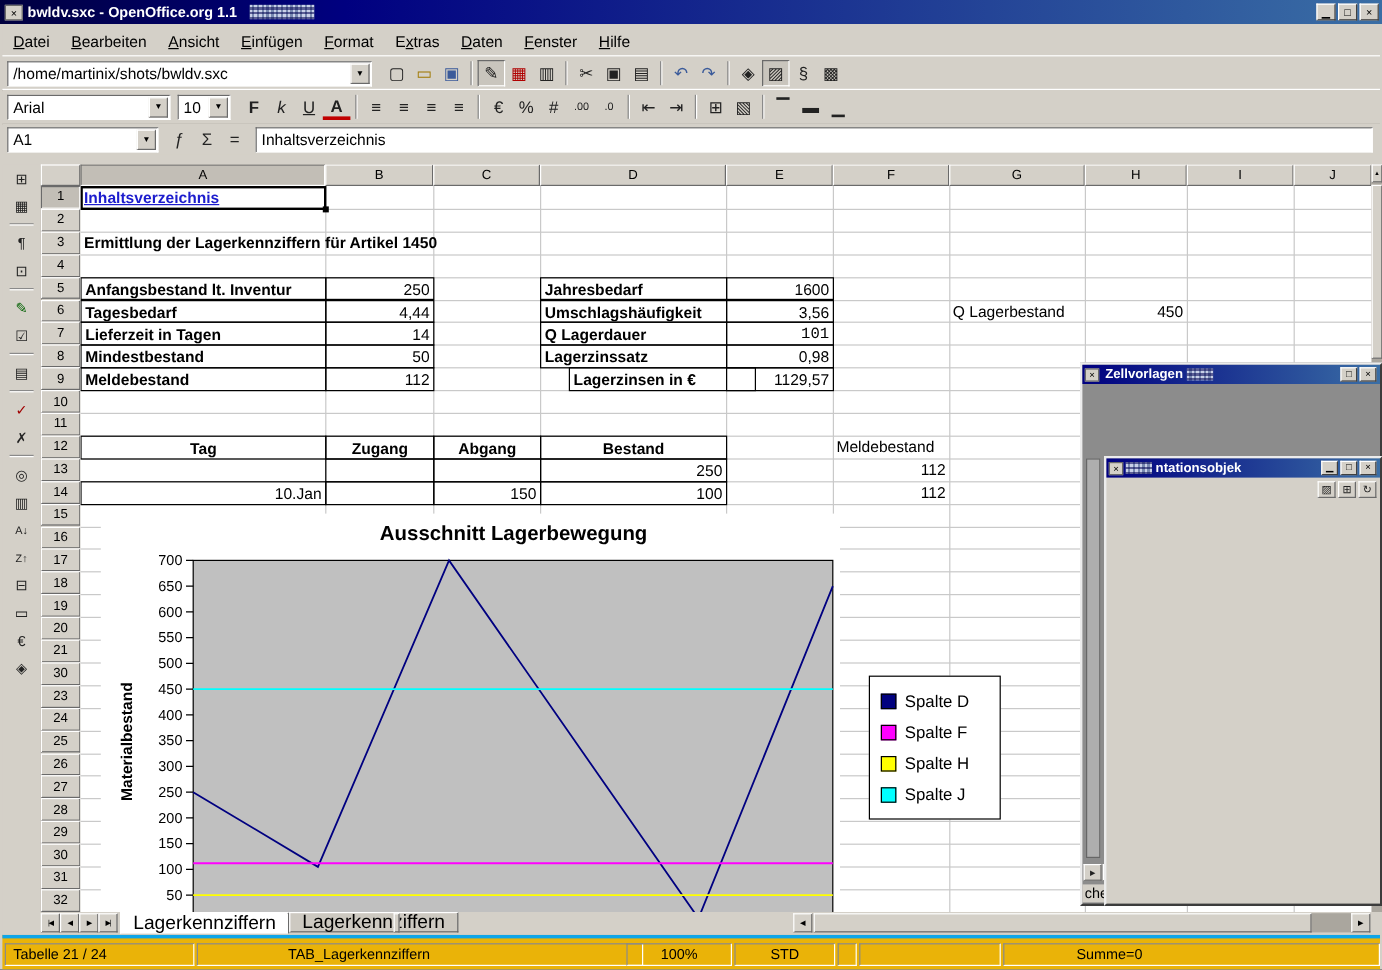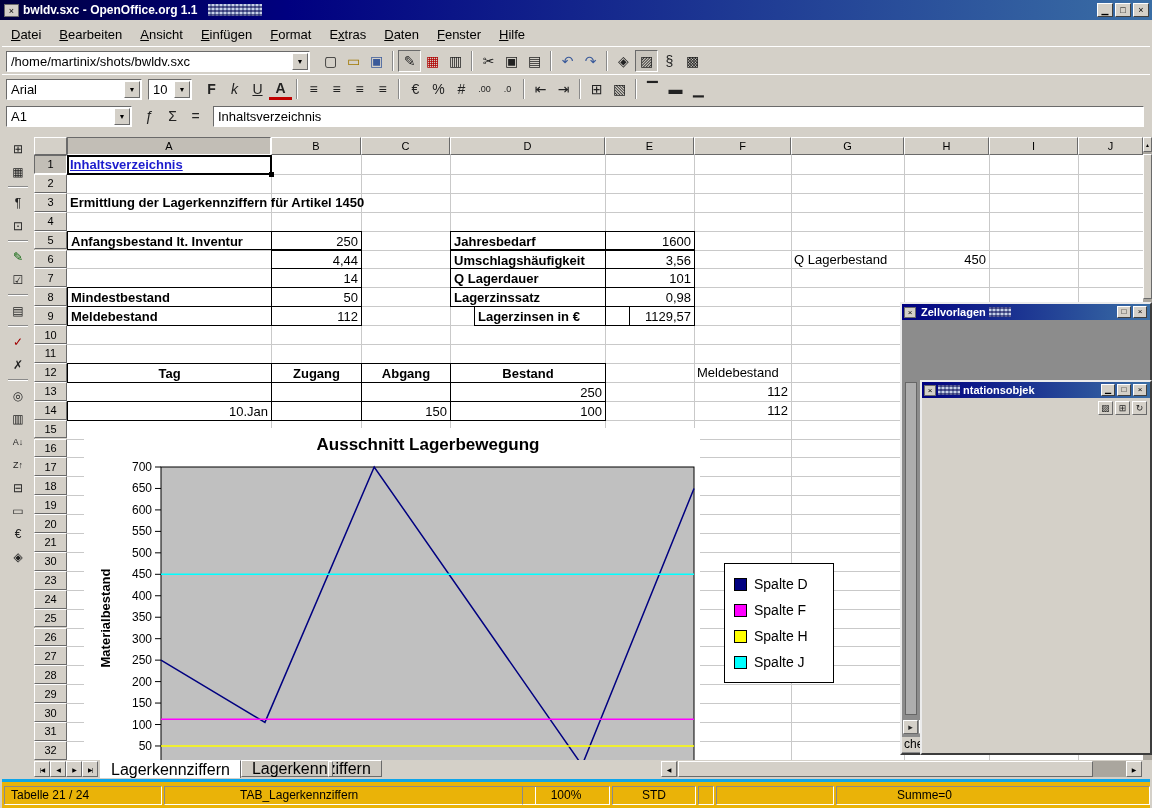--- a/index.html
+++ b/index.html
@@ -358,32 +358,34 @@
         <div class="hline" style="top: 548.1px;"></div>
         <div class="hline" style="top: 567px;"></div>
         <div class="hline" style="top: 585.9px;"></div>
         <div class="hline" style="top: 604.8px;"></div>
       </div>
     <div id="cells">
         <div class="cell link" style="left: 0px; top: 0px; width: 204px; height: 18.9px;">Inhaltsverzeichnis</div>
         <div class="cell b spill" style="left: 0px; top: 37.8px; width: 204px; height: 18.9px;">Ermittlung der Lagerkennziffern für Artikel 1450</div>
         <div class="cell b bd" style="left: 0px; top: 75.6px; width: 205px; height: 19.9px;">Anfangsbestand lt. Inventur</div>
         <div class="cell r bd" style="left: 204px; top: 75.6px; width: 91px; height: 19.9px;">250</div>
+        <div class="cell b bd" style="left: 0px; top: 94.5px; width: 205px; height: 19.9px;">Tagesbedarf</div>
         <div class="cell r bd" style="left: 204px; top: 94.5px; width: 91px; height: 19.9px;">4,44</div>
+        <div class="cell b bd" style="left: 0px; top: 113.4px; width: 205px; height: 19.9px;">Lieferzeit in Tagen</div>
         <div class="cell r bd" style="left: 204px; top: 113.4px; width: 91px; height: 19.9px;">14</div>
         <div class="cell b bd" style="left: 0px; top: 132.3px; width: 205px; height: 19.9px;">Mindestbestand</div>
         <div class="cell r bd" style="left: 204px; top: 132.3px; width: 91px; height: 19.9px;">50</div>
         <div class="cell b bd" style="left: 0px; top: 151.2px; width: 205px; height: 19.9px;">Meldebestand</div>
         <div class="cell r bd" style="left: 204px; top: 151.2px; width: 91px; height: 19.9px;">112</div>
         <div class="cell b bd" style="left: 383px; top: 75.6px; width: 156px; height: 19.9px;">Jahresbedarf</div>
         <div class="cell r bd" style="left: 538px; top: 75.6px; width: 90px; height: 19.9px;">1600</div>
         <div class="cell b bd" style="left: 383px; top: 94.5px; width: 156px; height: 19.9px;">Umschlagshäufigkeit</div>
         <div class="cell r bd" style="left: 538px; top: 94.5px; width: 90px; height: 19.9px;">3,56</div>
         <div class="cell b bd" style="left: 383px; top: 113.4px; width: 156px; height: 19.9px;">Q Lagerdauer</div>
-        <div class="cell r bd" style="left: 538px; top: 113.4px; width: 90px; height: 19.9px;">101</div>
+        <div class="cell r bd" style="left: 538px; top: 113.4px; width: 90px; height: 19.9px; font-family: Liberation Mono, monospace;">101</div>
         <div class="cell b bd" style="left: 383px; top: 132.3px; width: 156px; height: 19.9px;">Lagerzinssatz</div>
         <div class="cell r bd" style="left: 538px; top: 132.3px; width: 90px; height: 19.9px;">0,98</div>
         <div class="cell b bd" style="left: 383px; top: 151.2px; width: 156px; height: 19.9px; margin-left: 24px;">Lagerzinsen in €</div>
         <div class="cell r bd" style="left: 538px; top: 151.2px; width: 90px; height: 19.9px;">1129,57</div>
         <div class="cell" style="left: 724px; top: 94.5px; width: 113px; height: 18.9px;">Q Lagerbestand</div>
         <div class="cell r" style="left: 837px; top: 94.5px; width: 85px; height: 18.9px;">450</div>
         <div class="cell b c bd" style="left: 0px; top: 207.9px; width: 205px; height: 19.9px;">Tag</div>
         <div class="cell b c bd" style="left: 204px; top: 207.9px; width: 91px; height: 19.9px;">Zugang</div>
         <div class="cell b c bd" style="left: 294px; top: 207.9px; width: 90px; height: 19.9px;">Abgang</div>
         <div class="cell b c bd" style="left: 383px; top: 207.9px; width: 156px; height: 19.9px;">Bestand</div>

